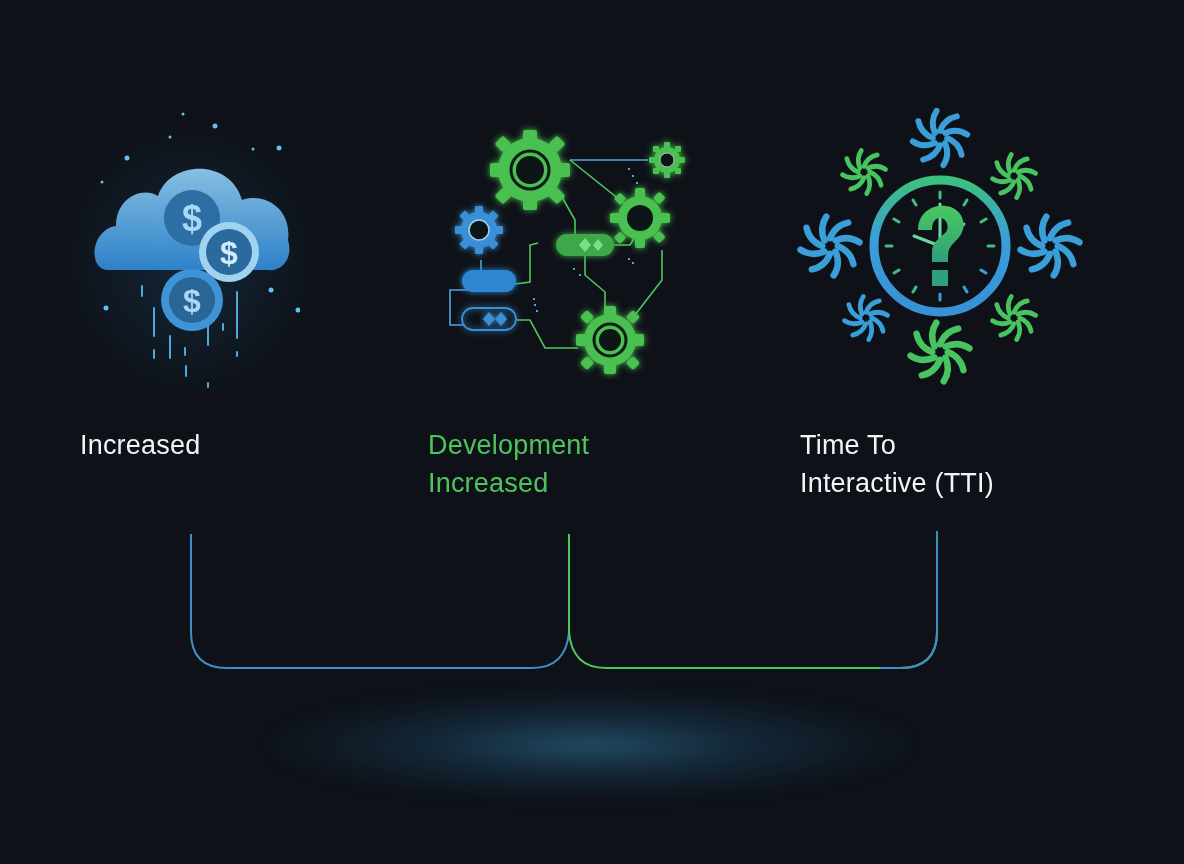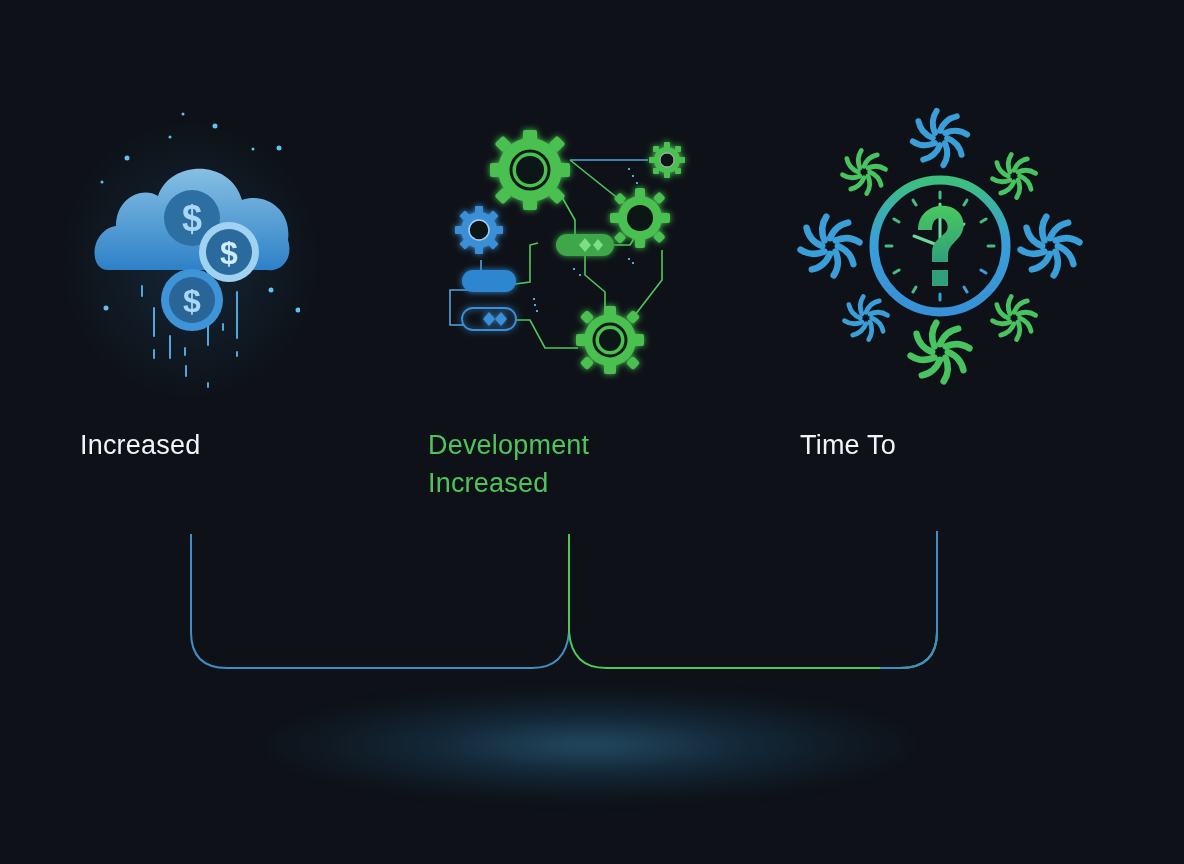--- a/index.html
+++ b/index.html
@@ -289,20 +289,21 @@
 
   <div class="label" style="left:80px; top:426px; width:220px;">
     <div>Increased</div>
   </div>
   <div class="label green" style="left:428px; top:426px; width:260px;">
     <div>Development</div>
     <div>Increased</div>
   </div>
   <div class="label" style="left:800px; top:426px; width:280px;">
     <div>Time To</div>
+    <div>Interactive (TTI)</div>
   </div>
 
   <svg class="connector" width="1184" height="864" viewBox="0 0 1184 864">
     <g fill="none" stroke-width="2">
       <path d="M191 534 L191 632 Q191 668 227 668 L532 668 Q566 668 569 632" stroke="#3f8fc4"></path>
       <path d="M569 534 L569 632 Q572 668 606 668 L900 668 Q937 668 937 632 L937 531" stroke="#4cc95a"></path>
       <path d="M937 531 L937 632 Q937 668 900 668 L880 668" stroke="#3f8fc4"></path>
     </g>
   </svg>
 

